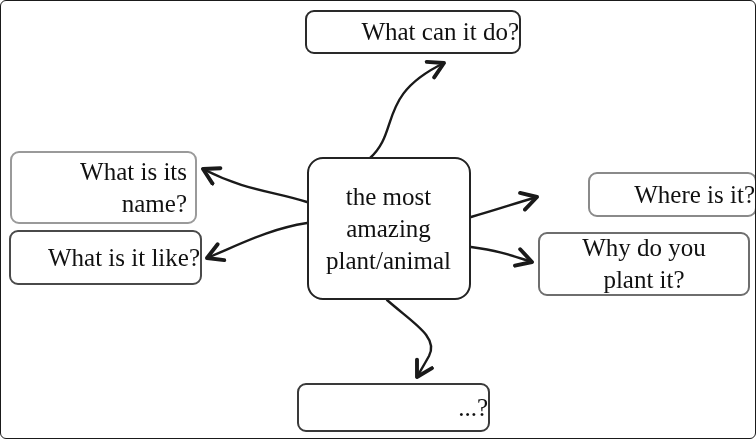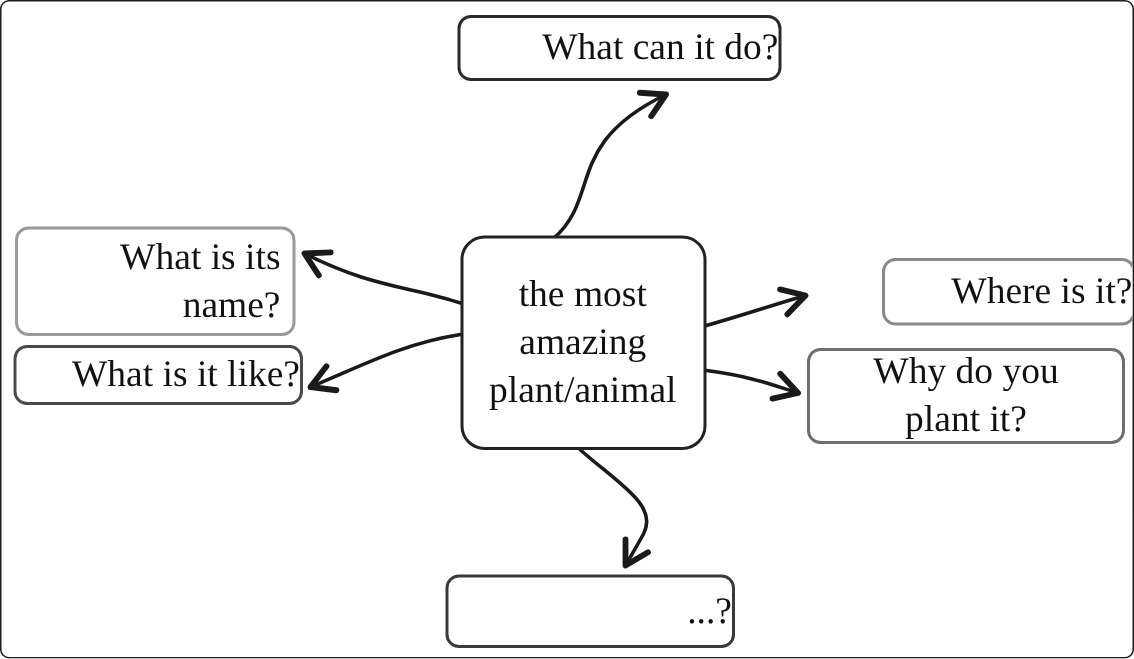--- a/index.html
+++ b/index.html
@@ -37,21 +37,21 @@
   }
   .box .label { display: block; }
 
   .node-top        { left: 304px; top: 9px;   width: 216px; height: 44px; border-color: #2a2a2a; }
   .node-center     { left: 306px; top: 156px; width: 164px; height: 143px;
                      border-width: 2.5px; border-color: #232323; border-radius: 16px;
                      padding: 0 18px; }
   .node-left-upper { left: 9px;   top: 126px; width: 187px; height: 73px;
                      border-color: #9a9a9a; justify-content: flex-start;
                      text-align: right; padding: 0 8px 0 24px; margin-top: 24px; }
-  .node-left-lower { left: 8px;   top: 229px; width: 193px; height: 40px; border-color: #4a4a4a; }
+  .node-left-lower { left: 8px;   top: 229px; width: 193px; height: 55px; border-color: #4a4a4a; }
   .node-right-upper{ left: 541px; top: 171px; width: 169px; height: 45px; border-color: #8a8a8a; margin-left: 46px; }
   .node-right-lower{ left: 537px; top: 231px; width: 212px; height: 64px;
                      border-color: #6e6e6e; padding: 0 30px; }
   .node-bottom     { left: 296px; top: 382px; width: 193px; height: 49px; border-color: #3a3a3a; }
 </style>
 </head>
 <body>
 
 <div class="canvas">
 

